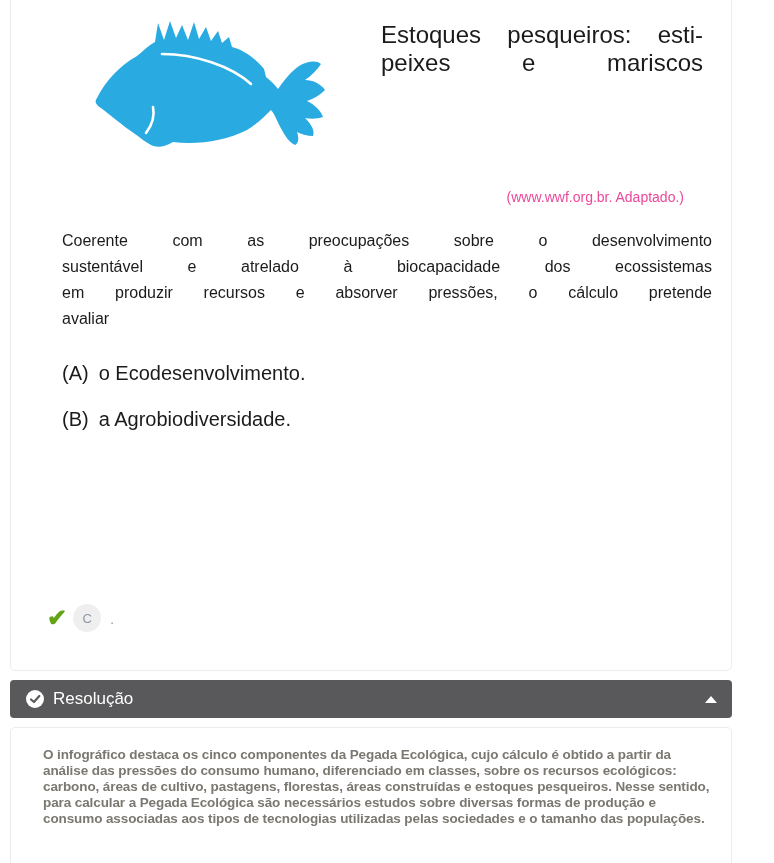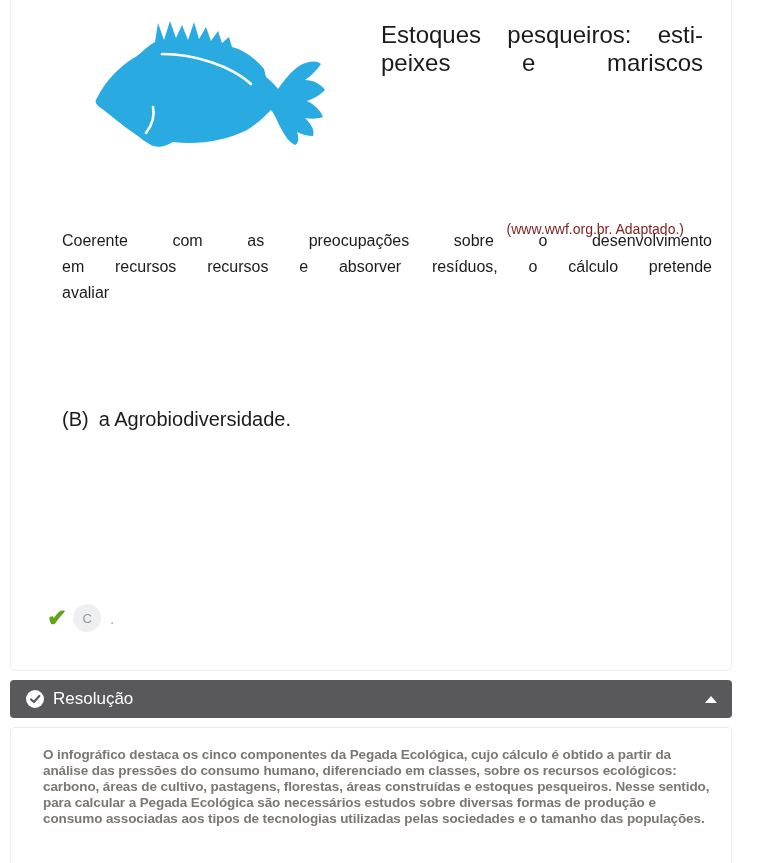--- a/index.html
+++ b/index.html
@@ -30,21 +30,21 @@
   #question-card{left:10px;top:-8px;width:722px;height:679px;}
   
   .fish-wrap{position:absolute;left:74px;top:21px;width:252px;height:135px;}
   .fish-body{fill:var(--fish-blue);}
   .fish-line{fill:none;stroke:#fff;stroke-width:2.6;stroke-linecap:round;}
   
   .caption{position:absolute;left:334px;top:28px;width:322px;
     font-size:24px;line-height:28px;color:var(--question-text);margin-left:36px;}
   .cap-line{text-align:justify;text-align-last:justify;height:28px;overflow:hidden;}
   .attribution{position:absolute;left:351px;top:196px;width:322px;
-    text-align:right;font-size:14px;color:#7f1d1d;margin-top:32px;}
+    text-align:right;font-size:14px;color:#ec4899;}
   
   .statement{position:absolute;left:51px;top:235px;width:650px;
     font-size:16px;line-height:26px;color:var(--question-text);}
   .q-line{text-align:justify;text-align-last:justify;height:26px;overflow:hidden;}
   .q-line.last{text-align-last:left;}
   
   .option{position:absolute;left:51px;width:650px;
     font-size:20px;line-height:24px;color:var(--question-text);}
   .option .opt-label{display:inline-block;margin-right:10px;}
   #opt-a{top:368px;} #opt-b{top:414px;} #opt-c{top:460px;}
@@ -119,24 +119,28 @@
 
   <div class="caption">
     <div class="cap-line">Estoques pesqueiros: esti-</div>
     <div class="cap-line">peixes e mariscos capturados.</div>
   </div>
 
   <div class="attribution">(www.wwf.org.br. Adaptado.)</div>
 
   <div class="statement">
     <div class="q-line">Coerente com as preocupações sobre o desenvolvimento</div>
-    <div class="q-line">em recursos recursos e absorver resíduos, o cálculo pretende</div>
+    <div class="q-line">sustentável e atrelado à biocapacidade dos ecossistemas</div>
+    <div class="q-line">em produzir recursos e absorver pressões, o cálculo pretende</div>
     <div class="q-line last">avaliar</div>
   </div>
 
+  <div class="option" id="opt-a">
+    <span class="opt-label">(A)</span><span>o Ecodesenvolvimento.</span>
+  </div>
   <div class="option" id="opt-b">
     <span class="opt-label">(B)</span><span>a Agrobiodiversidade.</span>
   </div>
 
   <div class="answer-row">
     <span class="answer-check">✔</span>
     <span class="answer-badge">C</span>
     <span class="answer-period">.</span>
   </div>
 </div>

